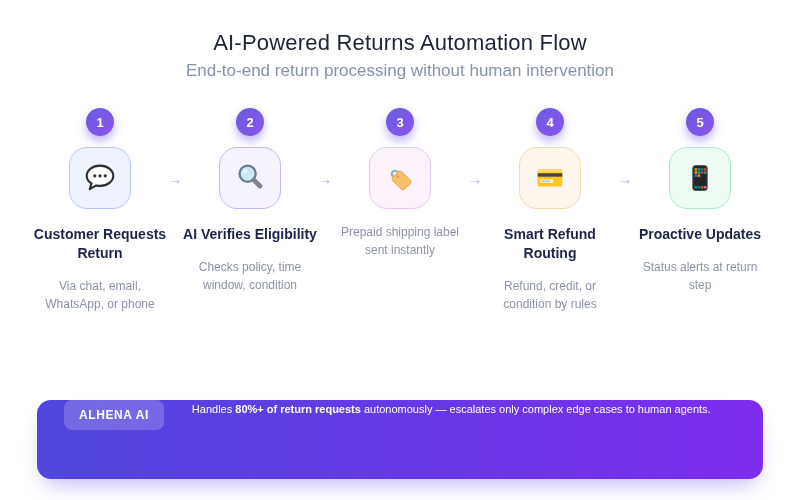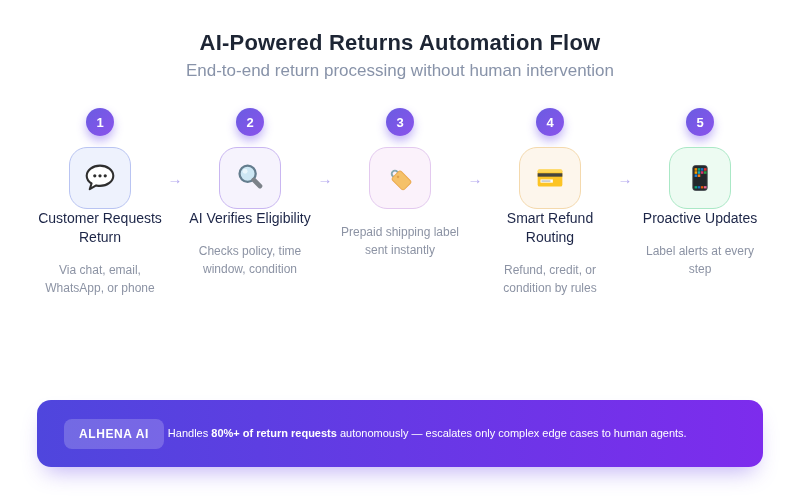--- a/index.html
+++ b/index.html
@@ -1,39 +1,39 @@
 <!DOCTYPE html>
 <html><head>
 <meta charset="utf-8">
 <style>
   html,body{margin:0;padding:0;background:#ffffff;}
   body{width:800px;height:500px;font-family:"Liberation Sans",sans-serif;-webkit-font-smoothing:antialiased;}
   .canvas{position:relative;width:800px;height:500px;overflow:hidden;background:#ffffff;}
 
   
   .header{text-align:center;padding-top:30px;}
-  .page-title{margin:0;font-size:22px;font-weight:bold;color:#1d2534;letter-spacing:.2px;}
+  .page-title{margin:0;font-size:22px;font-weight:normal;color:#1d2534;letter-spacing:.2px;}
   .page-subtitle{margin:5px 0 0 0;font-size:17px;color:#8893a9;}
 
   
   .flow{position:relative;display:flex;justify-content:center;margin-top:27px;}
   .step{width:150px;display:flex;flex-direction:column;align-items:center;text-align:center;}
   .step-num{width:28px;height:28px;border-radius:50%;display:flex;align-items:center;justify-content:center;
     color:#fff;font-size:13px;font-weight:bold;
     background:linear-gradient(135deg,#6a5ce1,#8a53ec);
     box-shadow:0 5px 10px rgba(122,92,238,.45);}
   .icon-box{width:62px;height:62px;margin-top:11px;border-radius:18px;border:1.5px solid #ccc;
     box-sizing:border-box;display:flex;align-items:center;justify-content:center;}
-  .step-title{margin-top:0;font-size:14px;font-weight:normal;color:#1c2547;line-height:1.35;max-width:136px;}
+  .step-title{margin-top:16px;font-size:14px;font-weight:bold;color:#1c2547;line-height:1.35;max-width:136px;}
   .step-desc{margin-top:14px;font-size:12px;color:#8c93a4;line-height:1.5;max-width:132px;}
   .flow-arrow{position:absolute;top:62px;transform:translateX(-50%);font-size:15px;color:#b4a9ef;}
 
   
-  .banner{position:absolute;left:37px;right:37px;top:400px;height:67px;border-radius:14px;
-    display:flex;align-items:center;gap:4px;padding:0 27px;box-sizing:border-box;
+  .banner{position:absolute;left:37px;right:37px;top:400px;height:79px;border-radius:14px;
+    display:flex;align-items:flex-start;gap:28px;padding:0 27px;box-sizing:border-box;
     background:linear-gradient(90deg,#4f46dd,#7d2ced);
     box-shadow:0 12px 22px -8px rgba(98,60,230,.4);}
   .banner-badge{background:rgba(255,255,255,.2);color:#ffffff;font-size:12px;font-weight:bold;
     letter-spacing:.6px;padding:8px 15px;border-radius:8px;white-space:nowrap;}
   .banner-text{color:#ffffff;font-size:11px;line-height:1.7;max-width:600px;}
   .banner-text b{font-weight:bold;}
   svg{display:block;}
 </style>
 </head>
 <body>
@@ -128,21 +128,21 @@
             <rect x="14.3" y="16.2" width="2.7" height="2.7" fill="#1c7ed6"></rect>
             <rect x="17.6" y="16.2" width="2.7" height="2.7" fill="#fd7e14"></rect>
             <rect x="14.3" y="28.6" width="2.7" height="2.4" fill="#0ca678"></rect>
             <rect x="17.6" y="28.6" width="2.7" height="2.4" fill="#1971c2"></rect>
             <rect x="20.9" y="28.6" width="2.7" height="2.4" fill="#e8590c"></rect>
             <rect x="24.2" y="28.6" width="2.7" height="2.4" fill="#f06595"></rect>
           </svg>
         </span>
       </div>
       <div class="step-title">Proactive Updates</div>
-      <div class="step-desc">Label alerts at every step</div>
+      <div class="step-desc">Status alerts at return step</div>
     </div>
 
     <span class="flow-arrow" style="left: 175px; color: rgb(180, 169, 239);">→</span>
     <span class="flow-arrow" style="left: 325px; color: rgb(180, 169, 239);">→</span>
     <span class="flow-arrow" style="left: 475px; color: rgb(180, 169, 239);">→</span>
     <span class="flow-arrow" style="left: 625px; color: rgb(180, 169, 239);">→</span>
   </div>
 
   <div class="banner" style="background: linear-gradient(90deg, rgb(79, 70, 221), rgb(125, 44, 237));">
     <span class="banner-badge">ALHENA AI</span>

